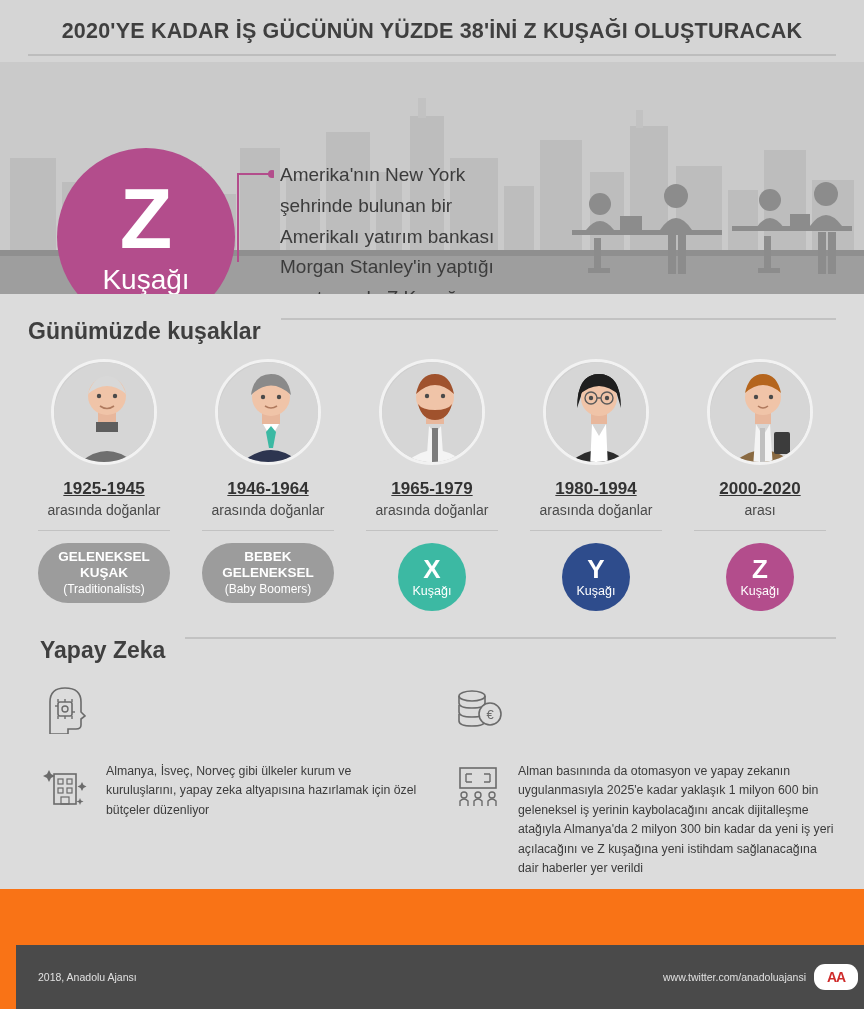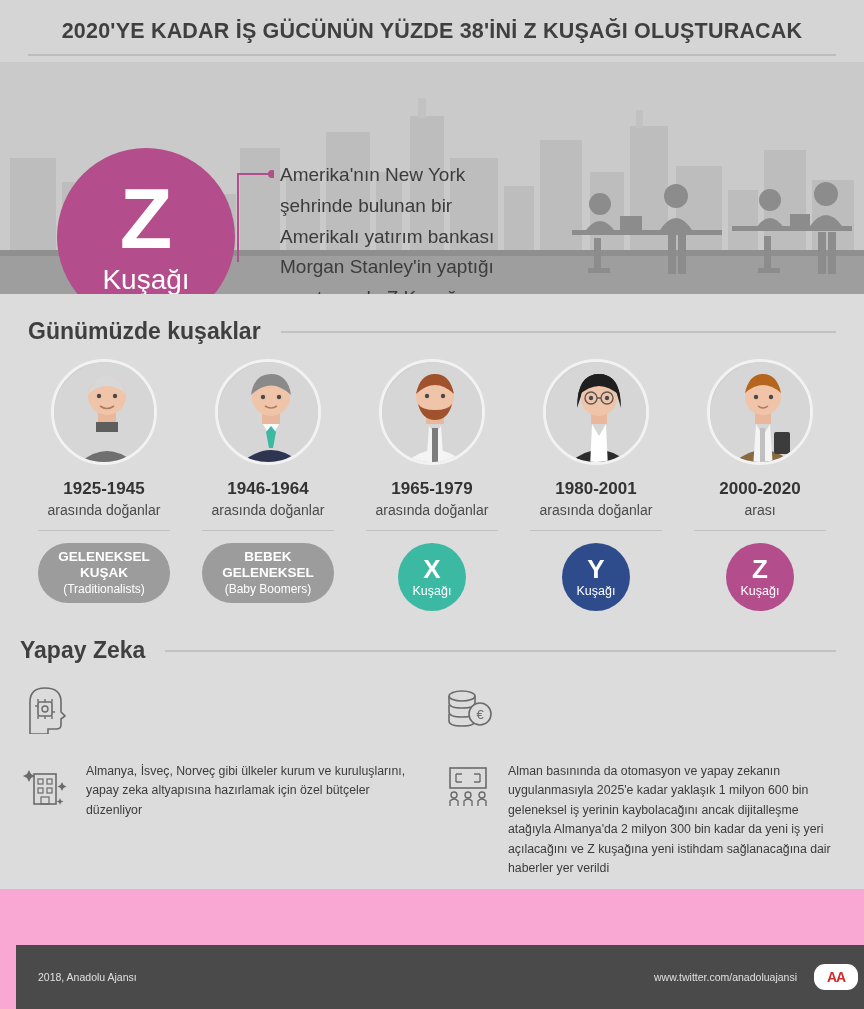--- a/index.html
+++ b/index.html
@@ -2,21 +2,21 @@
 <html><head>
 <meta charset="utf-8">
 <style>
   * { box-sizing: border-box; margin: 0; padding: 0; }
   body {
     width: 864px; height: 1009px;
     font-family: "Liberation Sans", sans-serif;
     background: #d9d9d9;
     overflow: hidden;
   }
-  .page { position: relative; width: 864px; height: 1009px; background: #f9a8d4; }
+  .page { position: relative; width: 864px; height: 1009px; background: #f97316; }
 
   
   .header {
     position: relative;
     height: 62px;
     background: #d5d5d5;
     display: flex; align-items: center; justify-content: center;
   }
   .header-title {
     font-size: 21.5px; font-weight: bold; color: #3f3f3f;
@@ -51,68 +51,68 @@
     position: absolute; left: 280px; top: 98px; width: 250px;
     font-size: 19px; line-height: 1.62; color: #3c3c3c;
   }
 
   
   .people { position:absolute; right: 0; top: 120px; width: 300px; height: 112px; }
 
   
   .section { position: relative; background: #dcdcdc; }
   .gen-section { padding: 24px 28px 4px 28px; }
-  .sec-title-row { display:flex; align-items:center; gap:20px; margin-bottom: 8px; }
+  .sec-title-row { display:flex; align-items:flex-start; gap:20px; margin-bottom: 8px; }
   .sec-title { font-size: 23px; font-weight: bold; color: #3f3f3f; white-space: nowrap; }
   .sec-rule { flex: 1; height: 2px; background: #c2c2c2; }
 
   .gen-grid { display: flex; justify-content: space-between; margin-top: 14px; }
   .gen-col { width: 152px; text-align: center; }
   .portrait {
     width: 106px; height: 106px; border-radius: 50%;
     margin: 0 auto 14px auto; overflow: hidden;
     border: 3px solid #f2f2f2;
     background: #cfcfcf;
     position: relative;
   }
-  .gen-years { font-size: 17px; font-weight: bold; color: #333; }
+  .gen-years { font-size: 17px; font-weight: bold; color: #333; text-decoration: underline; }
   .gen-sub { font-size: 14px; color: #4a4a4a; margin-top: 3px; }
   .gen-divider { height: 1px; background: #c2c2c2; margin: 12px 10px; }
 
   .pill {
     width: 132px; height: 60px; border-radius: 30px; margin: 0 auto;
     display: flex; flex-direction: column; align-items: center; justify-content: center;
     color: #fff; line-height: 1.15;
   }
   .pill .pill-main { font-size: 13.5px; font-weight: bold; text-align:center; }
   .pill .pill-note { font-size: 12px; margin-top: 3px; }
   .pill-circle {
     width: 68px; height: 68px; border-radius: 50%; margin: 0 auto;
     display:flex; flex-direction:column; align-items:center; justify-content:center;
     color:#fff;
   }
   .pill-circle .big { font-size: 26px; font-weight: bold; line-height: 1; }
   .pill-circle .small { font-size: 12.5px; margin-top: 2px; }
 
   
-  .ai-section { padding: 22px 28px 10px 20px; }
+  .ai-section { padding: 22px 28px 10px 40px; }
   .ai-grid { display: grid; grid-template-columns: 1fr 1fr; column-gap: 28px; row-gap: 26px; margin-top: 18px; }
   .ai-item { display: flex; gap: 14px; }
   .ai-icon { width: 52px; min-width: 52px; height: 52px; color: #5d5d5d; }
   .ai-text { font-size: 12.3px; line-height: 1.58; color: #3c3c3c; padding-top: 2px; }
 
   
   .footer {
     position: absolute; left: 16px; bottom: 0; width: 864px; height: 64px;
     background: #4a4a4a; color: #e0e0e0;
     display: flex; align-items: center; justify-content: space-between;
     padding: 0 22px;
     font-size: 10.5px;
   }
-  .footer-right { display:flex; align-items:center; gap: 17px; }
+  .footer-right { display:flex; align-items:center; gap: 8px; }
   .aa-logo {
     width: 44px; height: 26px; border-radius: 11px; background: #ffffff;
     display:flex; align-items:center; justify-content:center;
     color:#cf2b2b; font-weight:bold; font-size:14px; letter-spacing:-1px;
   }
 </style>
 </head>
 <body>
 
 <div class="page">
@@ -286,21 +286,21 @@
             <path d="M31 46 q0 -34 22 -34 q22 0 22 34 q-4 -14 -6 -20 q-12 8 -32 2z" fill="#1f1f1f"></path>
             <circle cx="53" cy="36" r="18" fill="#f0c4a8"></circle>
             <path d="M32 34 q21 -20 42 0 q-4 -22 -21 -22 q-17 0 -21 22z" fill="#1f1f1f"></path>
             <circle cx="45" cy="36" r="2.2" fill="#4a4a4a"></circle>
             <circle cx="61" cy="36" r="2.2" fill="#4a4a4a"></circle>
             <circle cx="45" cy="36" r="6" fill="none" stroke="#5a5a5a" stroke-width="1.4"></circle>
             <circle cx="61" cy="36" r="6" fill="none" stroke="#5a5a5a" stroke-width="1.4"></circle>
             <line x1="51" y1="36" x2="55" y2="36" stroke="#5a5a5a" stroke-width="1.4"></line>
           </svg>
         </div>
-        <div class="gen-years">1980-2001</div>
+        <div class="gen-years">1980-1994</div>
         <div class="gen-sub">arasında doğanlar</div>
         <div class="gen-divider"></div>
         <div class="pill-circle" style="background:#2e4c8c">
           <div class="big">Y</div>
           <div class="small">Kuşağı</div>
         </div>
       </div>
 
       <div class="gen-col">
         <div class="portrait">

